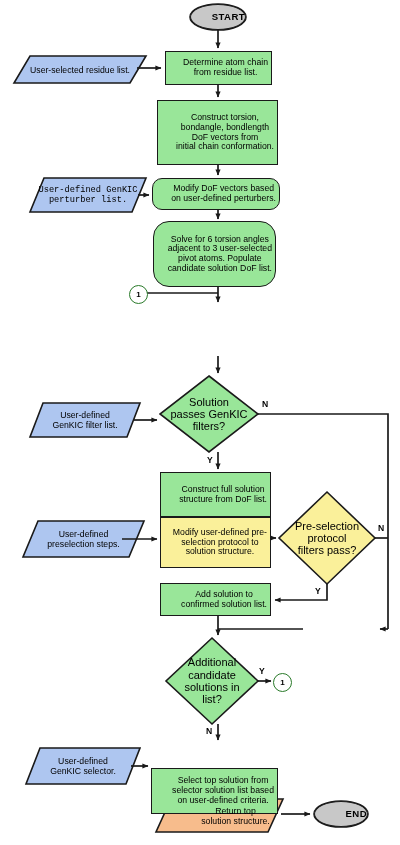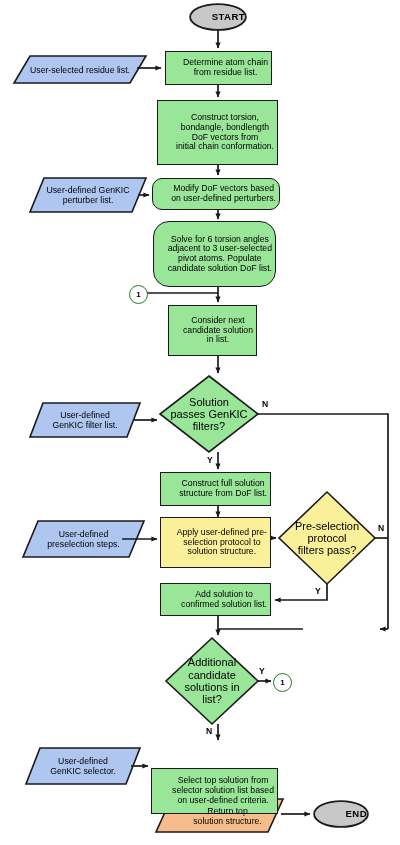--- a/index.html
+++ b/index.html
@@ -117,21 +117,21 @@
 
   <div class="node proc" style="left:157px;top:100px;width:121px;height:65px;">
     <div>
       <div>Construct torsion,</div>
       <div>bondangle, bondlength</div>
       <div>DoF vectors from</div>
       <div>initial chain conformation.</div>
     </div>
   </div>
 
-  <div class="io-wrap" style="left:30px;top:178px;width:116px;height:34px;">
+  <div class="io-wrap" style="left:30px;top:178px;width:116px;height:34px;font-family:Liberation Mono, monospace;">
     <div class="io">
       <div>
         <div>User-defined GenKIC</div>
         <div>perturber list.</div>
       </div>
     </div>
   </div>
 
   <div class="node proc" style="left:152px;top:178px;width:128px;height:32px;border-radius:10px;">
     <div>
@@ -146,27 +146,20 @@
       <div>adjacent to 3 user-selected</div>
       <div>pivot atoms.  Populate</div>
       <div>candidate solution DoF list.</div>
     </div>
   </div>
 
   <div class="conn-circle" style="left:129px;top:285px;width:17px;height:17px;">
     <span>1</span>
   </div>
 
-  <div class="node proc" style="left:168px;top:305px;width:89px;height:51px;">
-    <div>
-      <div>Consider next</div>
-      <div>candidate solution</div>
-      <div>in list.</div>
-    </div>
-  </div>
 
   <div class="dmd-label" style="left:170px;top:394px;width:78px;height:40px;">
     <div>
       <div>Solution</div>
       <div>passes GenKIC</div>
       <div>filters?</div>
     </div>
   </div>
 
   <div class="io-wrap" style="left:30px;top:403px;width:110px;height:34px;">
@@ -174,39 +167,39 @@
       <div>
         <div>User-defined</div>
         <div>GenKIC filter list.</div>
       </div>
     </div>
   </div>
 
   <div class="edge-label" style="left:262px;top:399px;">N</div>
   <div class="edge-label" style="left:207px;top:455px;">Y</div>
 
-  <div class="node proc" style="left:160px;top:472px;width:111px;height:34px;">
+  <div class="node proc" style="left:160px;top:472px;width:111px;height:45px;">
     <div>
       <div>Construct full solution</div>
       <div>structure from DoF list.</div>
     </div>
   </div>
 
   <div class="io-wrap" style="left:23px;top:521px;width:121px;height:36px;">
     <div class="io">
       <div>
         <div>User-defined</div>
         <div>preselection steps.</div>
       </div>
     </div>
   </div>
 
   <div class="node proc-yellow" style="left:160px;top:517px;width:111px;height:51px;">
     <div>
-      <div>Apply user-defined pre-</div>
+      <div>Modify user-defined pre-</div>
       <div>selection protocol to</div>
       <div>solution structure.</div>
     </div>
   </div>
 
   <div class="dmd-label" style="left:288px;top:518px;width:78px;height:40px;">
     <div>
       <div>Pre-selection</div>
       <div>protocol</div>
       <div>filters pass?</div>
@@ -250,21 +243,21 @@
   </div>
 
   <div class="node proc" style="left:151px;top:743px;width:127px;height:46px;margin-top:25px;">
     <div>
       <div>Select top solution from</div>
       <div>selector solution list based</div>
       <div>on user-defined criteria.</div>
     </div>
   </div>
 
-  <div class="io-wrap" style="left:164px;top:799px;width:127px;height:33px;">
+  <div class="io-wrap" style="left:172px;top:799px;width:127px;height:33px;">
     <div class="io">
       <div>
         <div>Return top</div>
         <div>solution structure.</div>
       </div>
     </div>
   </div>
 
   <div class="node terminal" style="left:314px;top:801px;width:54px;height:26px;">
     <span>END</span>

